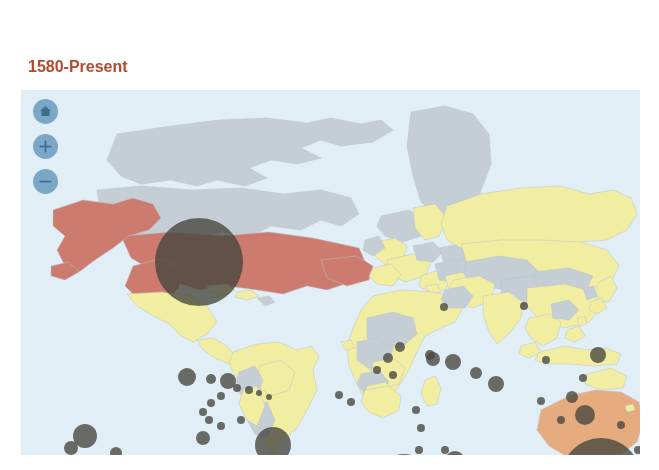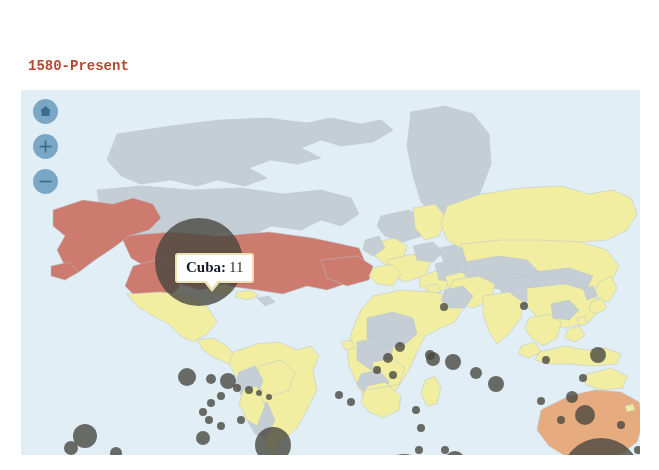--- a/index.html
+++ b/index.html
@@ -29,23 +29,23 @@
     font-weight: bold;
     font-size: 24.5px;
     letter-spacing: -0.1px;
     color: #2b2b2b;
     white-space: nowrap;
   }
   .page-subtitle {
     position: absolute;
     left: 28px;
     top: 58px;
-    font-family: Liberation Mono, monospace;
+    font-family: Liberation Sans, sans-serif;
     font-weight: bold;
-    font-size: 14px;
+    font-size: 16px;
     color: #b5492f;
     white-space: nowrap;
   }
 
   
   .map-frame {
     position: absolute;
     left: 21px;
     top: 90px;
     width: 619px;
@@ -343,20 +343,15 @@
           <rect x="11.65" y="6.5" width="1.7" height="12" fill="#3d6b8a"></rect>
         </svg>
       </div>
       <div class="map-btn">
         <svg width="25" height="25" viewBox="0 0 25 25">
           <rect x="6.5" y="11.7" width="12" height="1.7" fill="#3d6b8a"></rect>
         </svg>
       </div>
     </div>
 
-    <div class="map-tooltip">
-      <span class="tt-name">Cuba</span><span class="tt-colon">:</span><span class="tt-value">11</span>
-      <span class="tt-arrow"></span>
-      <span class="tt-arrow-in"></span>
-    </div>
 
   </div>
 </div>
 
 </body></html>

